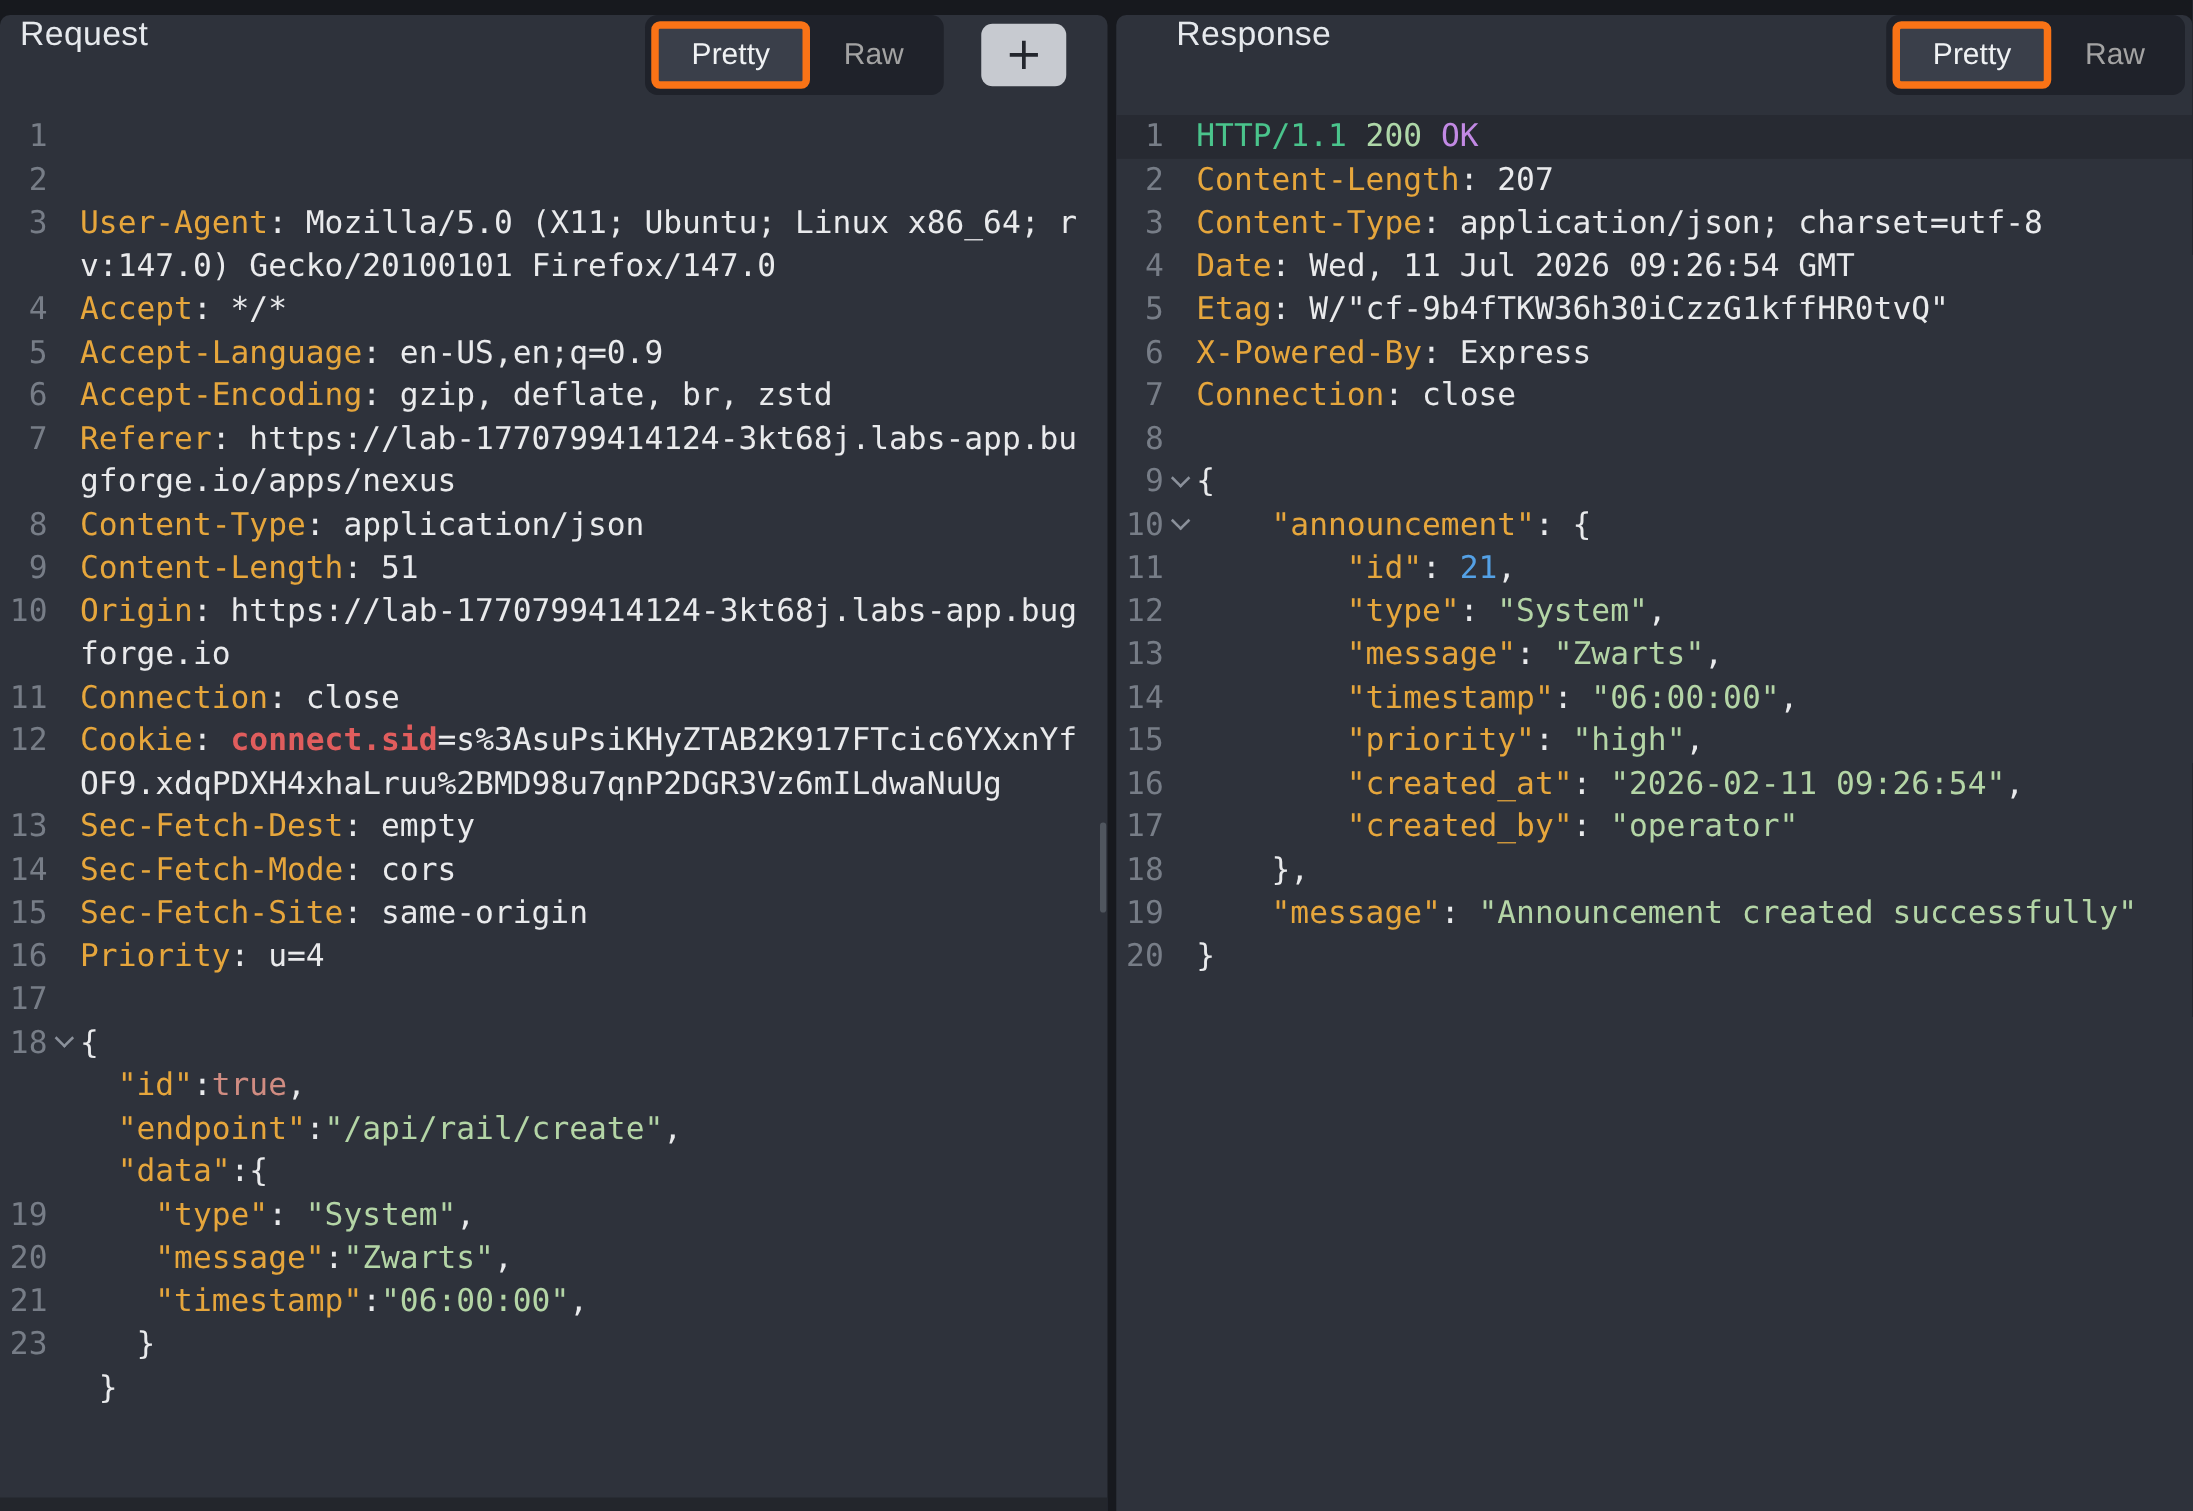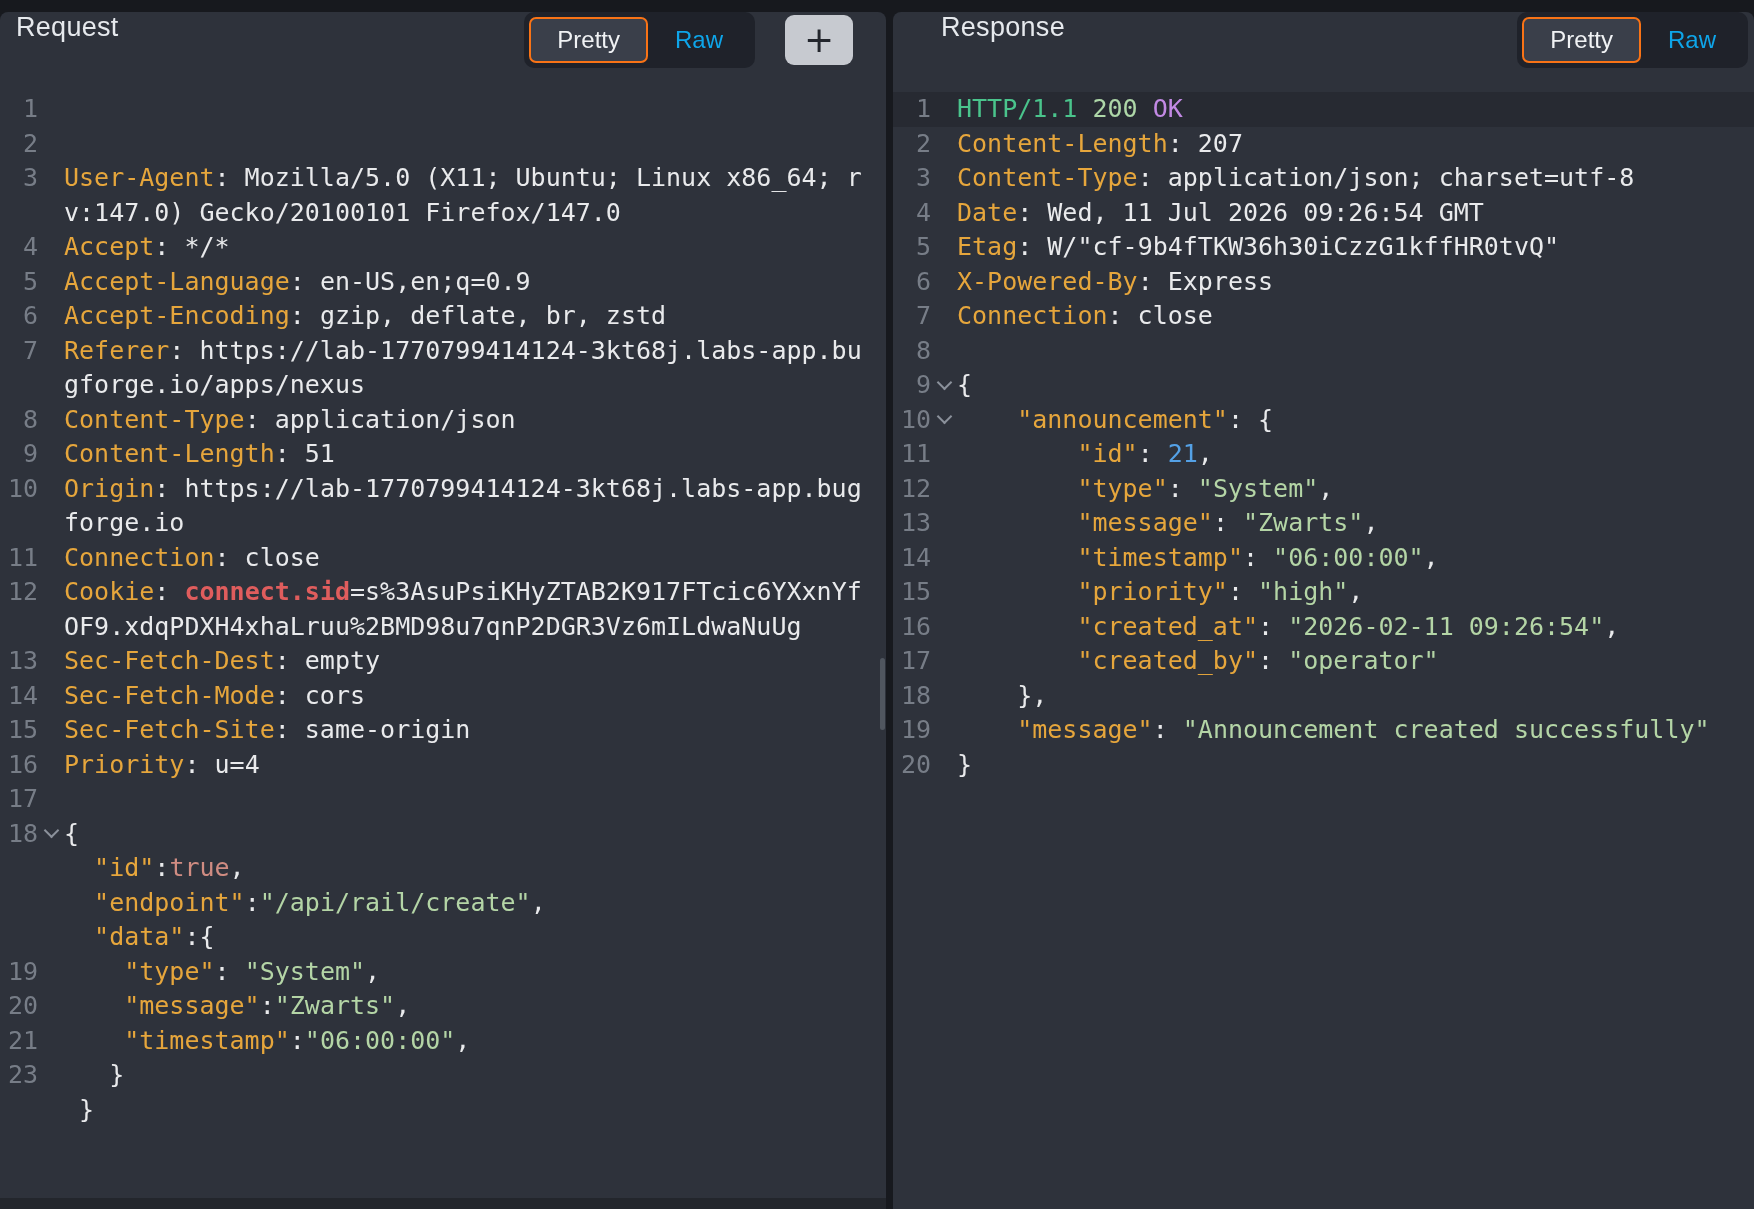--- a/index.html
+++ b/index.html
@@ -28,27 +28,27 @@
   .pane-title{
     font-size:27px;color:#e6e9ed;letter-spacing:.3px;
   }
   .header-controls{margin-left:auto;display:flex;align-items:center;}
   .seg-control{
     background:#1f222a;border-radius:10px;
     display:flex;align-items:center;
     padding:5px;
   }
   .seg-btn{
-    font-size:24px;color:#0ea5e9;
+    font-size:24px;color:#a3a3a3;
     padding:7px 26px;border-radius:7px;
     border:1px solid transparent;
     cursor:pointer;white-space:nowrap;
   }
   .seg-btn.active{
-    background:#3a3f4a;border:2px solid #f97316;color:#f0f2f4;
+    background:#3a3f4a;border:6px solid #f97316;color:#f0f2f4;
   }
   .add-btn{
     width:68px;height:50px;margin-left:30px;margin-right:17px;
     background:#c7cad0;color:#23262d;
     border:none;border-radius:9px;
     font-size:36px;line-height:46px;font-family:"DejaVu Sans", sans-serif;
     display:flex;align-items:center;justify-content:center;
     cursor:pointer;
   }
   .code{

